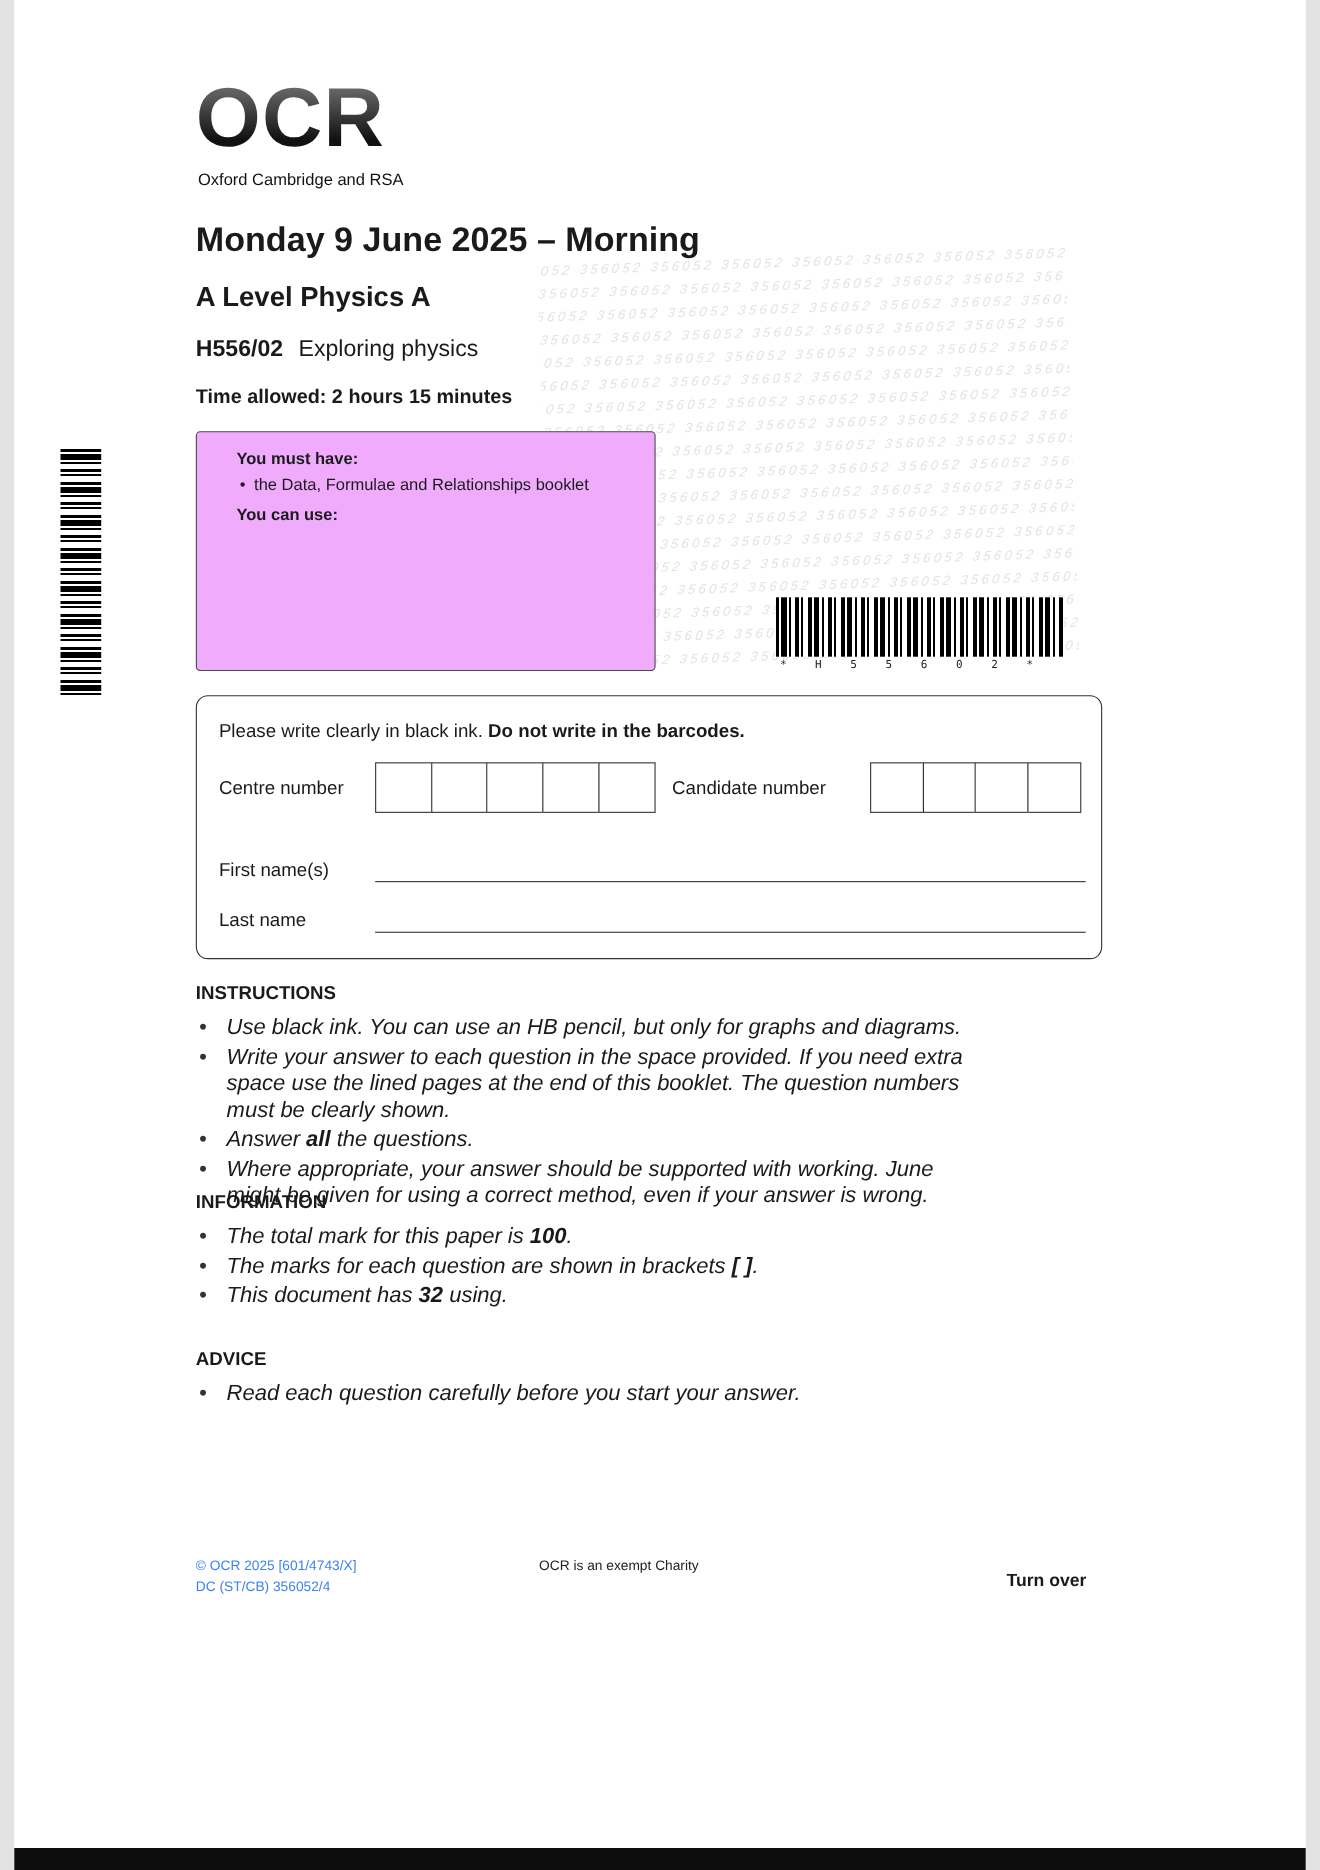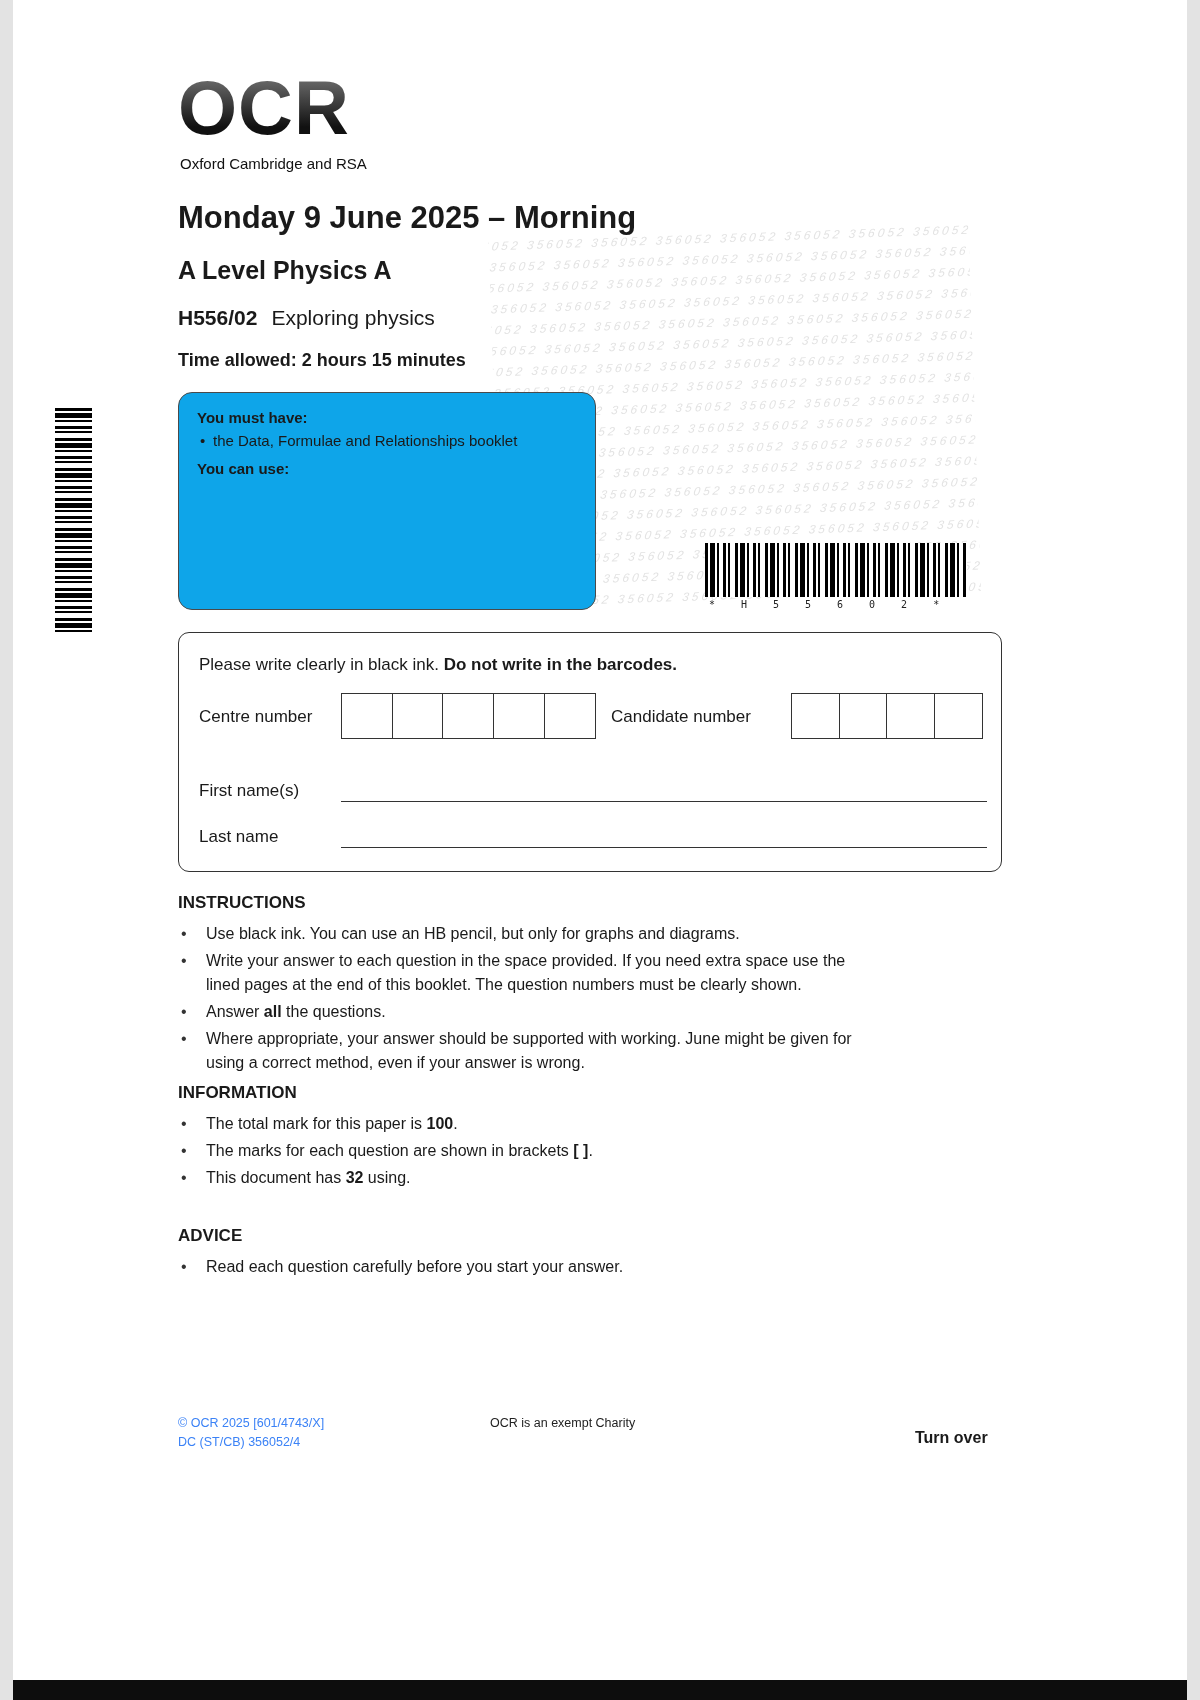--- a/index.html
+++ b/index.html
@@ -19,21 +19,21 @@
   .logo{position:absolute;left:178px;top:70px;font-size:76px;font-weight:bold;letter-spacing:1px;line-height:1;color:#2d2d2d;background:linear-gradient(180deg,#7a7a7a 0%,#111 75%);-webkit-background-clip:text;background-clip:text;-webkit-text-fill-color:transparent;}
   .logo-sub{position:absolute;left:180px;top:155px;font-size:15px;color:#111;}
   .title{position:absolute;left:178px;top:200px;font-size:31px;font-weight:bold;}
   .qualification{position:absolute;left:178px;top:256px;font-size:25px;font-weight:bold;}
   .paper-line{position:absolute;left:178px;top:306px;font-size:21px;}
   .paper-line .code{font-weight:bold;}
   .paper-line .pname{margin-left:14px;}
   .time-allowed{position:absolute;left:178px;top:350px;font-size:18px;font-weight:bold;}
 
   
-  .materials-box{position:absolute;left:178px;top:392px;width:418px;height:218px;border:1.5px solid #4a4a4a;border-radius:14px;background:#0ea5e9;z-index:1;padding:14px 18px;box-sizing:border-box;}
+  .materials-box{position:absolute;left:178px;top:392px;width:418px;height:218px;border:1.5px solid #4a4a4a;border-radius:4px;background:#f0abfc;z-index:1;padding:14px 36px;box-sizing:border-box;}
   .materials-box .blabel{font-size:15px;font-weight:bold;margin-top:2px;}
   .materials-box ul{list-style:none;margin:4px 0 8px 0;padding:0;}
   .materials-box li{position:relative;padding-left:16px;font-size:15px;line-height:22px;}
   .materials-box li::before{content:"\2022";position:absolute;left:3px;}
 
   
   .barcode-vert{position:absolute;left:55px;top:408px;width:37px;height:224px;z-index:1;
     background:repeating-linear-gradient(180deg,#000 0 3px,#fff 3px 5px,#000 5px 10px,#fff 10px 12px,#000 12px 14px,#fff 14px 18px,#000 18px 21px,#fff 21px 23px,#000 23px 25px,#fff 25px 30px);}
   .barcode-h{position:absolute;left:705px;top:543px;width:262px;height:54px;z-index:1;
     background:repeating-linear-gradient(90deg,#000 0 3px,#fff 3px 5px,#000 5px 10px,#fff 10px 12px,#000 12px 14px,#fff 14px 18px,#000 18px 21px,#fff 21px 23px,#000 23px 25px,#fff 25px 30px);}
@@ -46,21 +46,21 @@
   .cellrow{position:absolute;display:flex;}
   .cell{width:52px;height:46px;border:1.3px solid #333;margin-left:-1.3px;background:#fff;box-sizing:border-box;}
   .cell:first-child{margin-left:0;}
   .cellrow.candidate .cell{width:49px;}
   .write-line{position:absolute;height:22px;border-bottom:1.4px solid #333;}
 
   
   .section{position:absolute;left:178px;}
   .section h3{font-size:17px;font-weight:bold;margin:0 0 9px 0;}
   .section ul{list-style:none;margin:0;padding:0;}
-  .section li{position:relative;padding-left:28px;font-size:16px;line-height:24px;margin-bottom:3px;}
+  .section li{position:relative;padding-left:28px;font-size:20px;line-height:24px;margin-bottom:3px;font-style:italic;}
   .section li::before{content:"\2022";position:absolute;left:3px;color:#333;}
   #instructions{top:893px;width:700px;}
   #information{top:1083px;width:810px;}
   #advice{top:1226px;width:810px;}
 
   
   .foot-left{position:absolute;left:178px;top:1414px;font-size:12.5px;line-height:19px;color:#3b82f6;}
   .foot-center{position:absolute;left:490px;top:1416px;font-size:12.5px;color:#222;}
   .foot-right{position:absolute;left:915px;top:1429px;font-size:16px;font-weight:bold;}
   .site-note{position:absolute;left:770px;top:1678px;font-size:12px;color:#444;z-index:5;}

